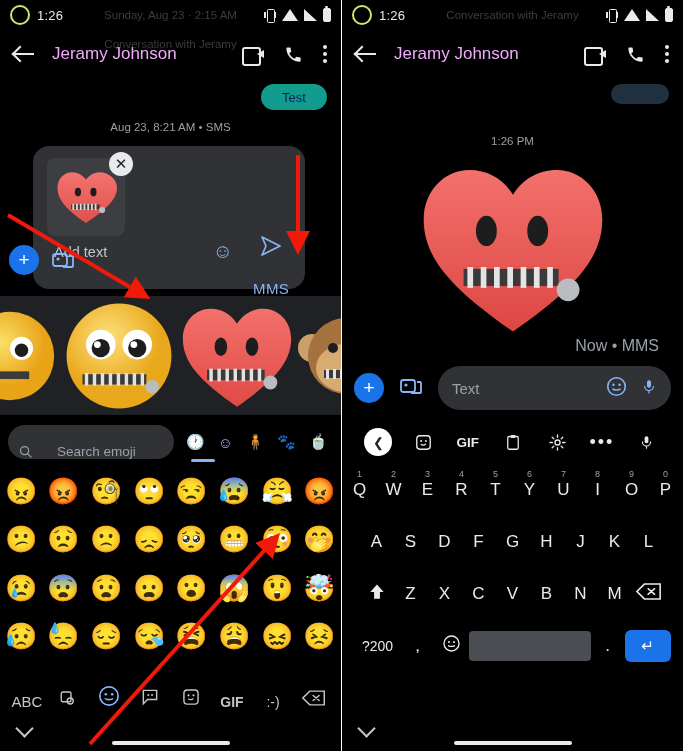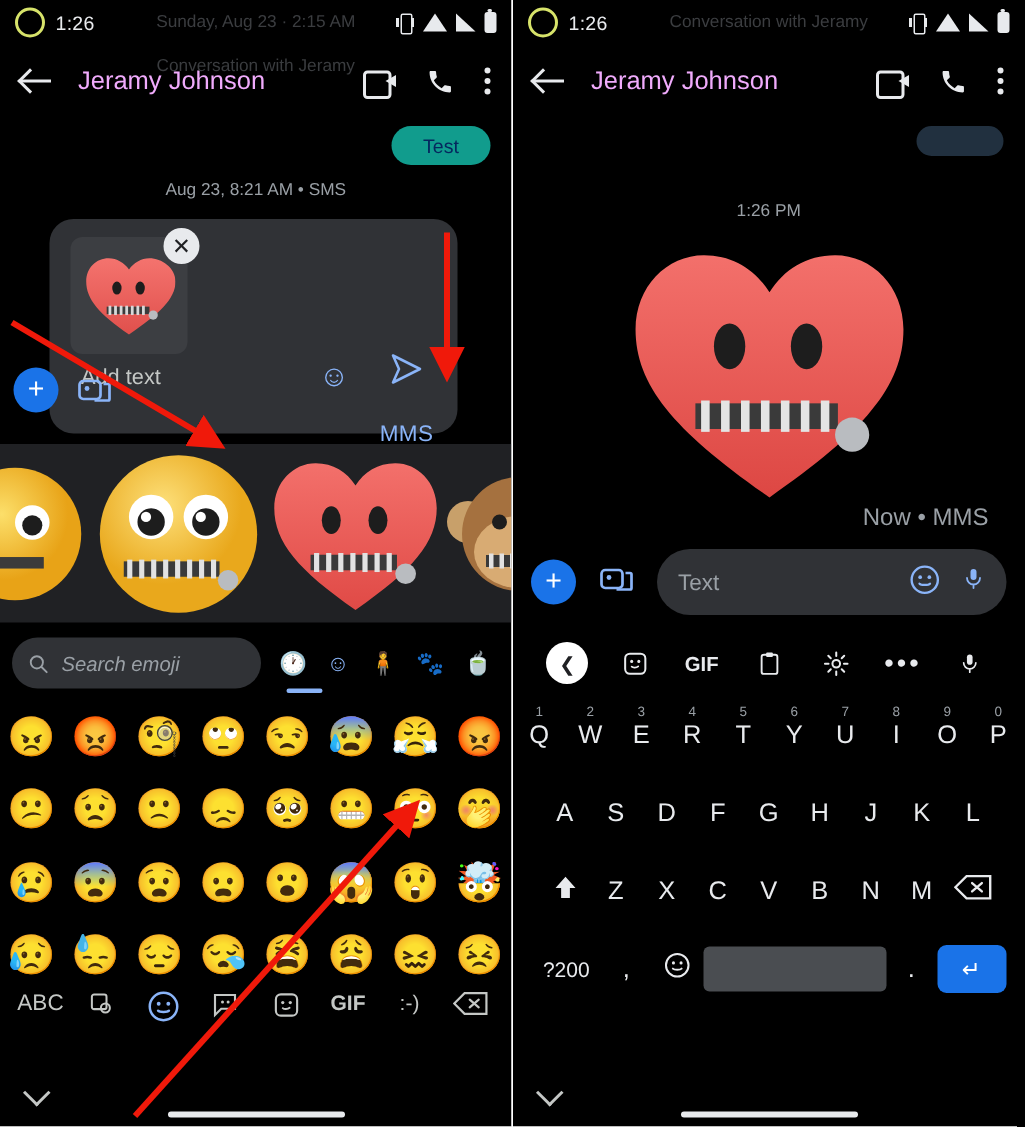--- a/index.html
+++ b/index.html
@@ -109,34 +109,34 @@
   
   .emoji-strip {
     position:absolute; left:0; top:296px; width:341px; height:119px;
     background:#202124; display:flex; align-items:center; gap:0px; overflow:hidden;
   }
 
   
   .search-row { position:absolute; left:0; top:421px; width:341px; height:42px; display:flex; align-items:center; padding:0 8px; }
   .search-pill {
     flex: 0 0 166px; height: 34px; background:#303236; border-radius:18px;
-    display:flex; align-items:center; padding: 0 10px; gap:8px; color:#9aa0a6; font-size:13.5px;font-style:italic;
+    display:flex; align-items:flex-end; padding: 0 10px; gap:24px; color:#9aa0a6; font-size:13.5px;
   }
   .cat-row { display:flex; align-items:center; gap:13px; margin-left:12px; color:#9aa0a6; font-size:15px;}
   .cat-active { color:#8ab4f8; }
   .cat-underline { position:absolute; left:191px; top:459px; width:24px; height:2.5px; background:#8ab4f8; border-radius:2px;}
 
   .emoji-grid {
     position:absolute; left:0; top:467px; width:341px; height:193px;
     display:grid; grid-template-columns: repeat(8, 1fr); align-items:center; justify-items:center;
     font-size: 26px; line-height: 1;
   }
   .bottom-bar {
     position:absolute; left:0; top:660px; width:341px; height:50px;
-    display:flex; align-items:flex-start; justify-content:space-between; padding:0 10px;
+    display:flex; align-items:flex-end; justify-content:space-between; padding:0 10px;
     color:#c4c7c5; font-size: 15px;
   }
   .bb-ic { width:34px; text-align:center; }
   .bb-active { color:#8ab4f8; }
 
   .nav-hint { position:absolute; left:0; bottom:0; width:341px; height:40px; }
   .nav-chevron {
     position:absolute; left:18px; bottom:16px; width:13px; height:13px;
     border-right:2px solid #c4c7c5; border-bottom:2px solid #c4c7c5; transform: rotate(45deg);
   }

